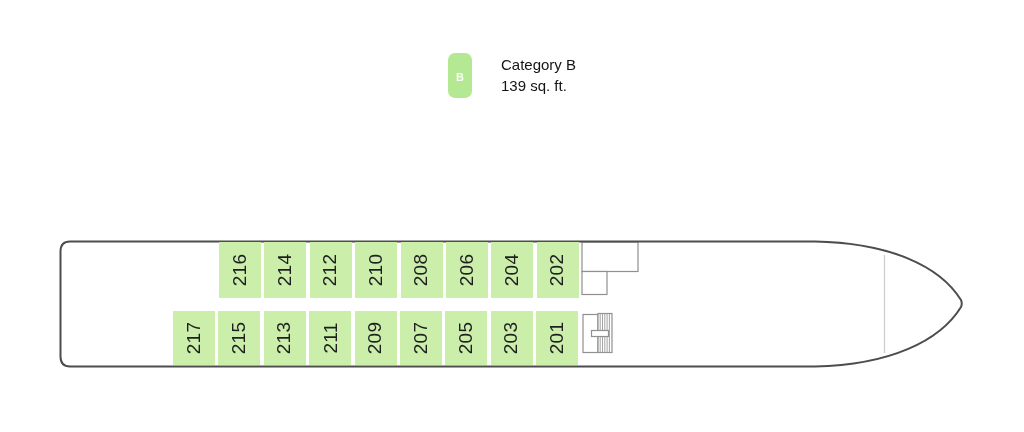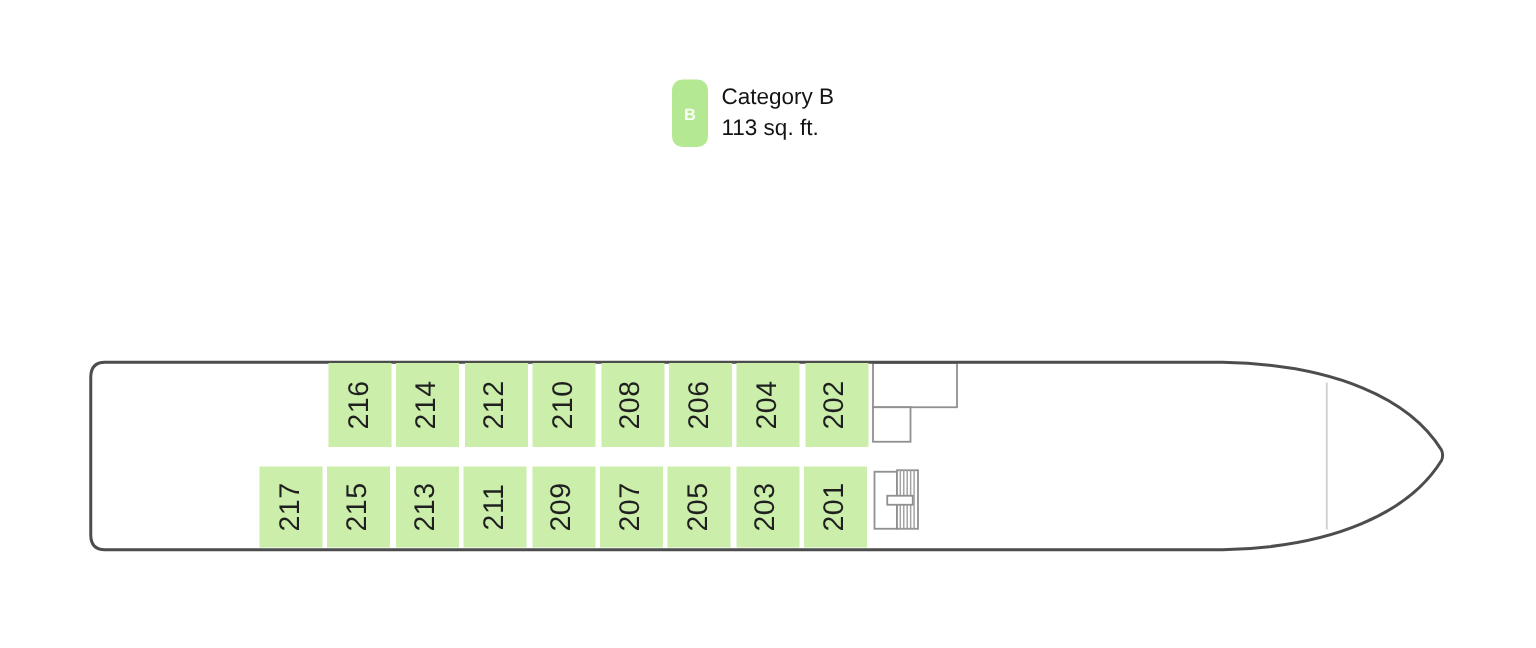--- a/index.html
+++ b/index.html
@@ -14,21 +14,21 @@
   .legend-swatch{
     width:24px;height:45px;border-radius:7px;
     background:var(--swatch-green,#b5e892);
     display:flex;align-items:center;justify-content:center;
     flex:0 0 auto;
   }
   .legend-swatch span{
     color:rgba(255,255,255,.92);font-size:11px;font-weight:700;
     padding-top:3px;
   }
-  .legend-text{margin-left:9px;padding-top:1px;}
+  .legend-text{margin-left:29px;padding-top:1px;}
   .legend-title,.legend-subtitle{
     font-size:15px;line-height:21px;color:#141414;white-space:nowrap;
   }
 
   
   svg.ship{position:absolute;left:0;top:0;width:1024px;height:432px;}
   .hull-fill{fill:#ffffff;stroke:none;}
   .hull-stroke{fill:none;stroke:var(--hull-outline,#4d4d4d);stroke-width:2;}
   .bulkhead{stroke:#cdcdcd;stroke-width:1.2;}
   .structure{fill:#ffffff;stroke:var(--structure-outline,#909090);stroke-width:1.2;}
@@ -55,21 +55,21 @@
 <body>
 
 <div class="stage">
 
   <div class="legend">
     <div class="legend-swatch">
       <span>B</span>
     </div>
     <div class="legend-text">
       <div class="legend-title">Category B</div>
-      <div class="legend-subtitle">113 sq. ft.</div>
+      <div class="legend-subtitle">139 sq. ft.</div>
     </div>
   </div>
 
   <svg class="ship" viewBox="0 0 1024 432">
 
     <path class="hull-fill" d="M 70 241.5 L 815 241.5 C 890 243 940 266 961 300 Q 962.5 303.5 961 307 C 940 341 890 365 815 366.5 L 70 366.5 Q 60.5 366.5 60.5 356.5 L 60.5 251.5 Q 60.5 241.5 70 241.5 Z"></path>
 
     <line class="bulkhead" x1="884.5" y1="255" x2="884.5" y2="353"></line>
 
     <rect class="structure" x="582" y="242" width="56" height="29.5"></rect>

